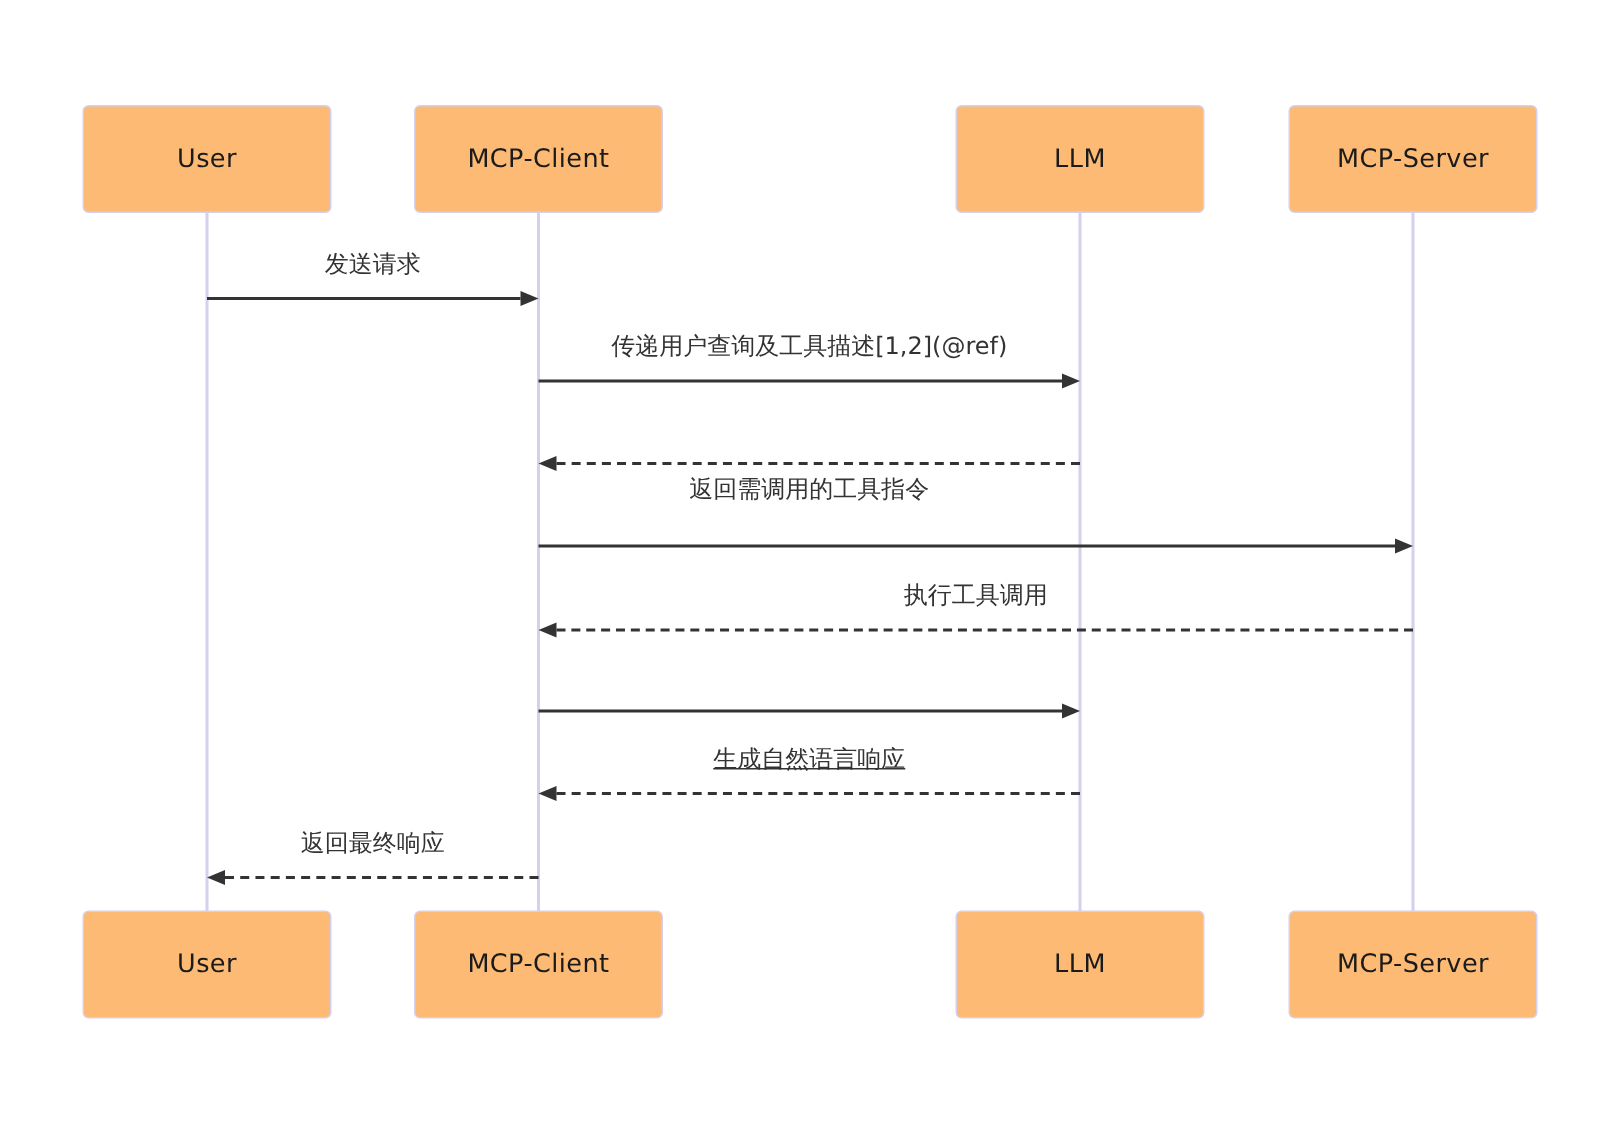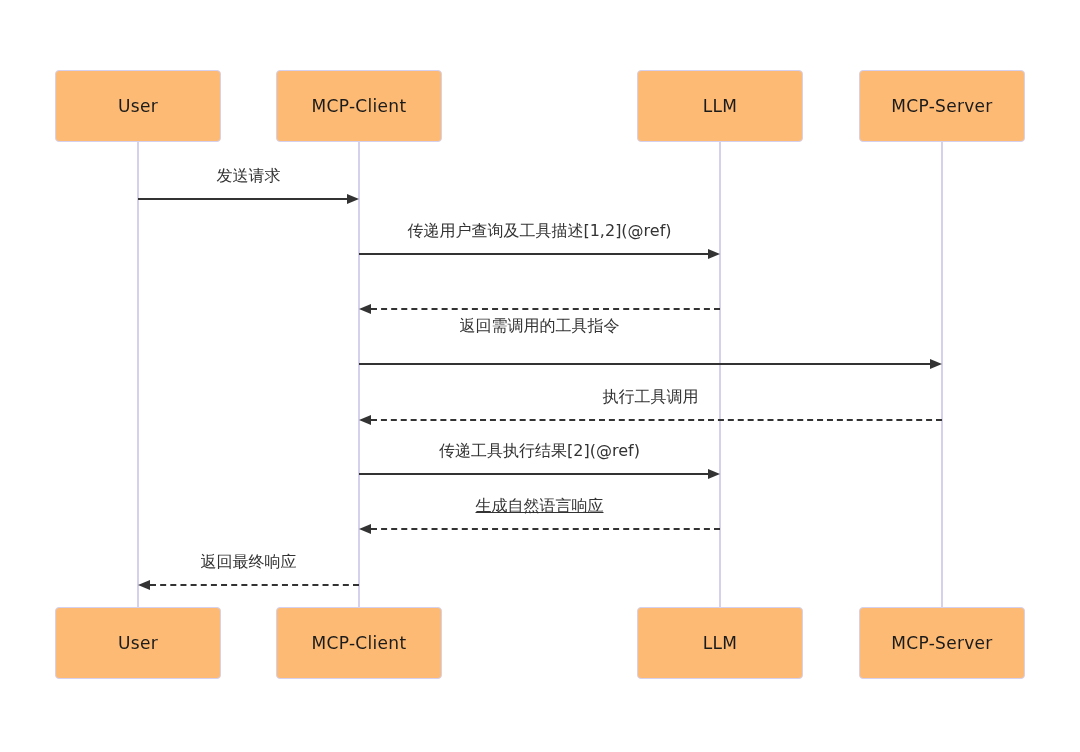--- a/index.html
+++ b/index.html
@@ -108,20 +108,19 @@
     <div class="msg-line dashed" style="left: 371px; width: 349px; top: 308px;"></div>
     <div class="arrow-head left" style="left: 359px; top: 304px;"></div>
     <div class="msg-label" style="left: 539.5px; top: 276px; margin-top: 40px;">返回需调用的工具指令</div>
     <div class="msg-line solid" style="left: 359px; width: 571px; top: 363px;"></div>
     <div class="arrow-head right" style="left: 930px; top: 359px;"></div>
     <div class="msg-line dashed" style="left: 371px; width: 571px; top: 419px;"></div>
     <div class="arrow-head left" style="left: 359px; top: 415px;"></div>
     <div class="msg-label" style="left: 650.5px; top: 387px;">执行工具调用</div>
     <div class="msg-line solid" style="left: 359px; width: 349px; top: 473px;"></div>
     <div class="arrow-head right" style="left: 708px; top: 469px;"></div>
-    <div class="msg-label" style="left: 539.5px; top: 441px;">传递工具执行结果[2](@ref)</div>
     <div class="msg-line dashed" style="left: 371px; width: 349px; top: 528px;"></div>
     <div class="arrow-head left" style="left: 359px; top: 524px;"></div>
     <div class="msg-label" style="left: 539.5px; top: 496px; text-decoration: underline;">生成自然语言响应</div>
     <div class="msg-line dashed" style="left: 150px; width: 209px; top: 584px;"></div>
     <div class="arrow-head left" style="left: 138px; top: 580px;"></div>
     <div class="msg-label" style="left: 248.5px; top: 552px; text-align: right;">返回最终响应</div>
   </div>
 
 </body></html>

